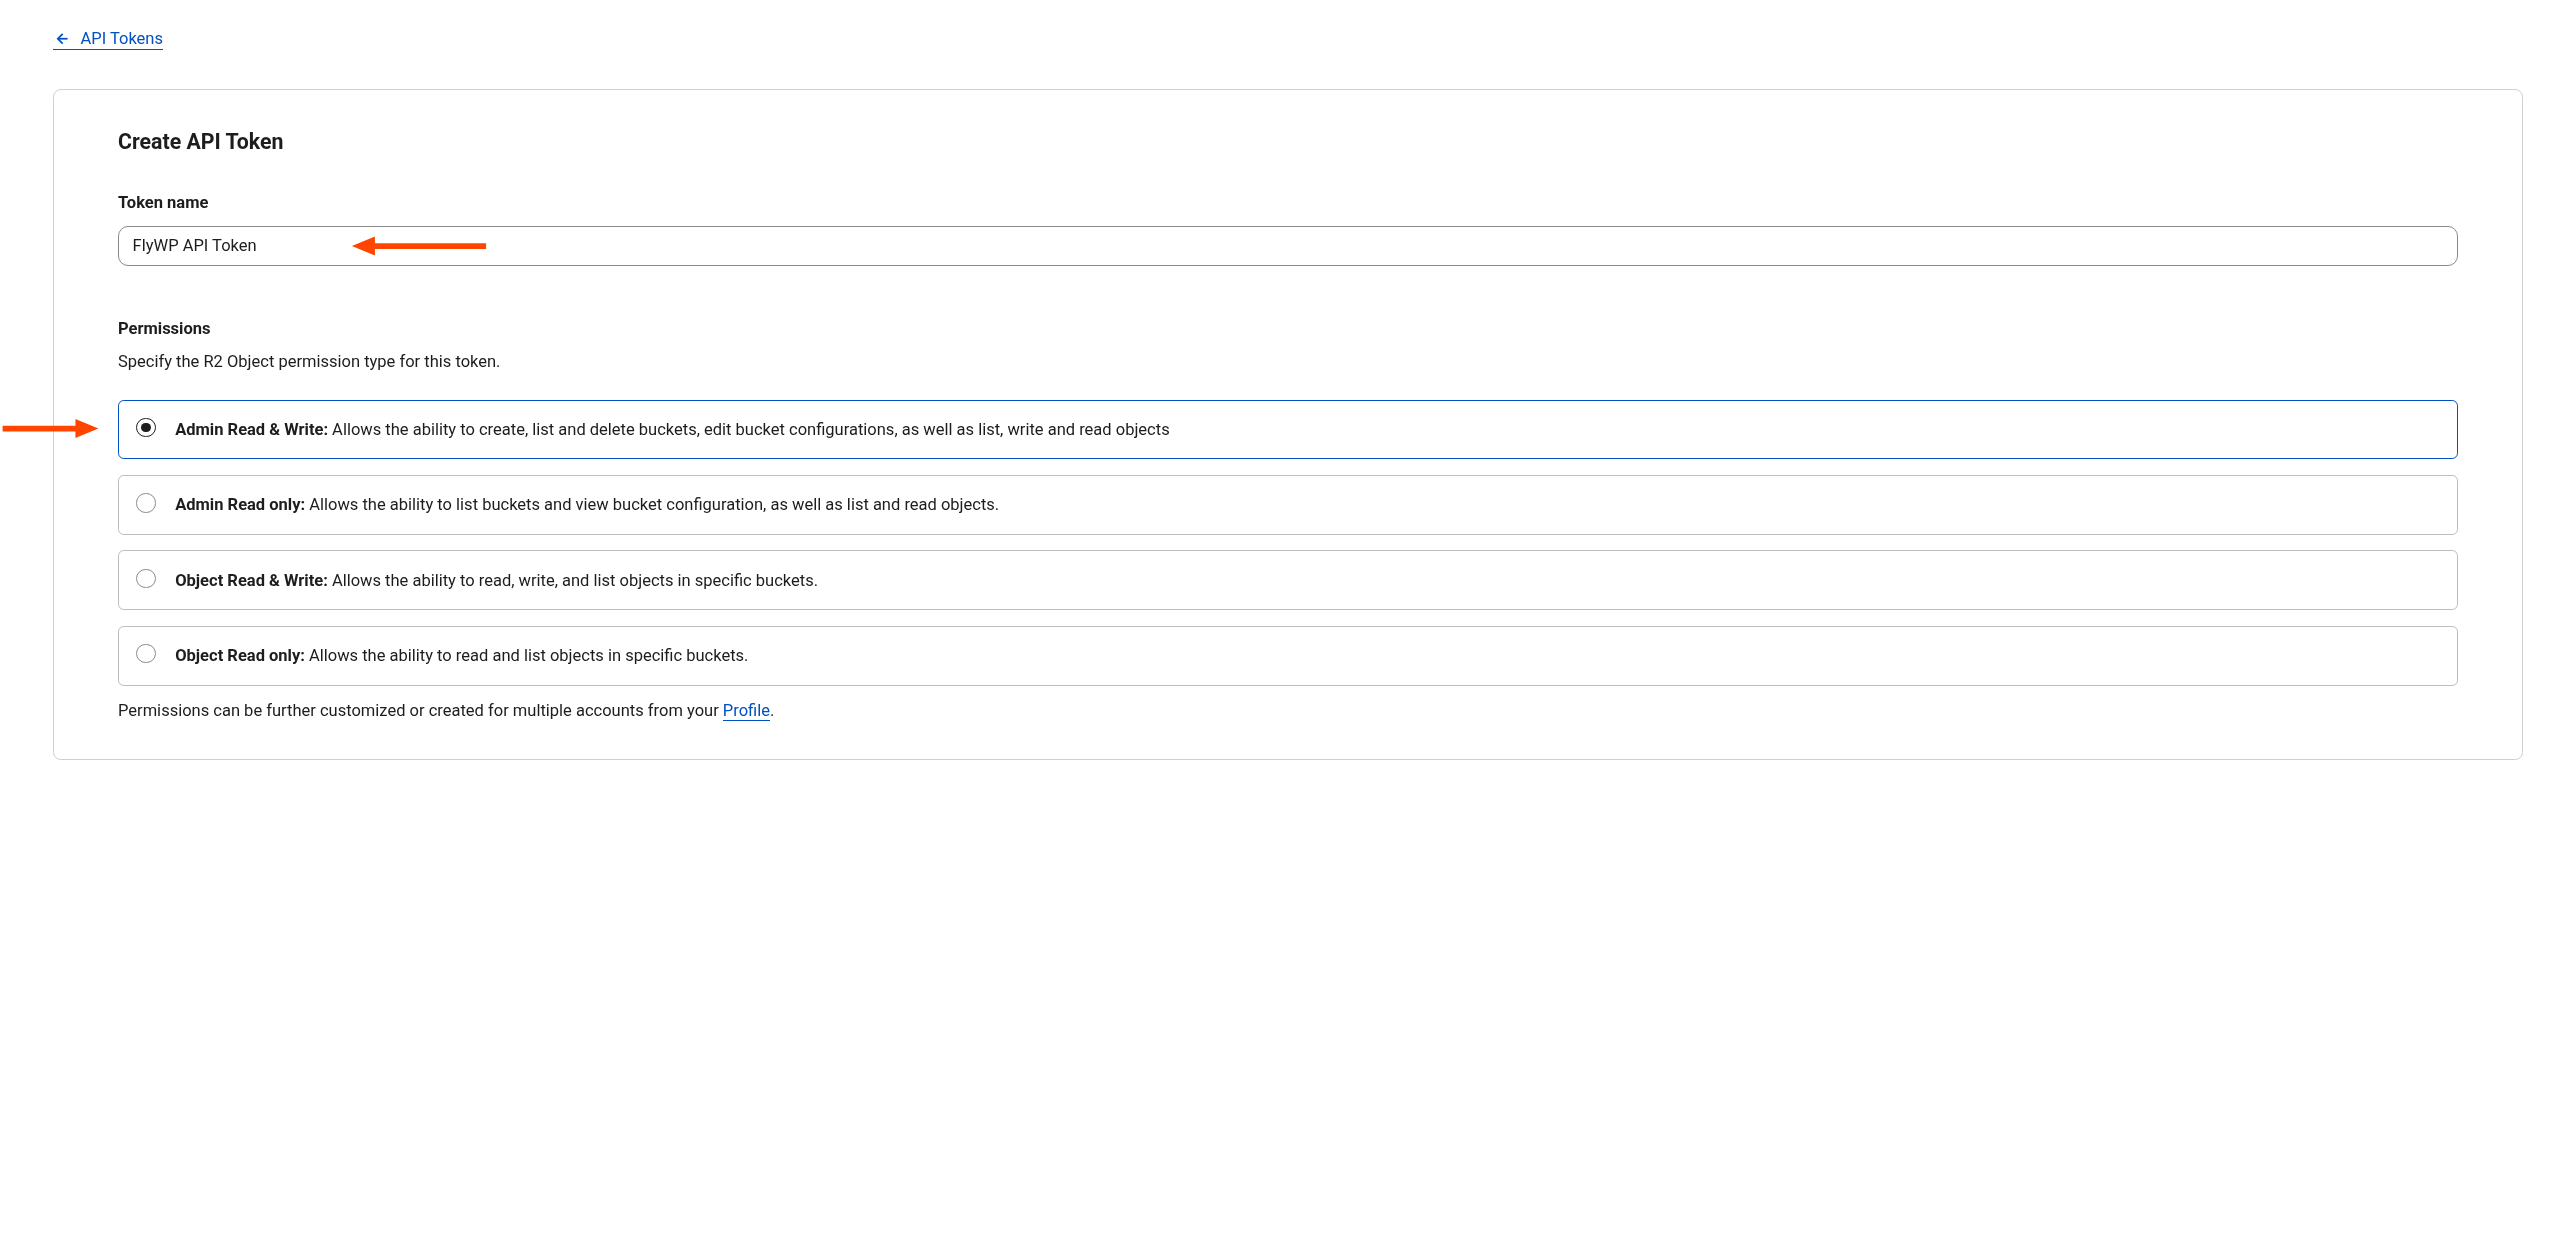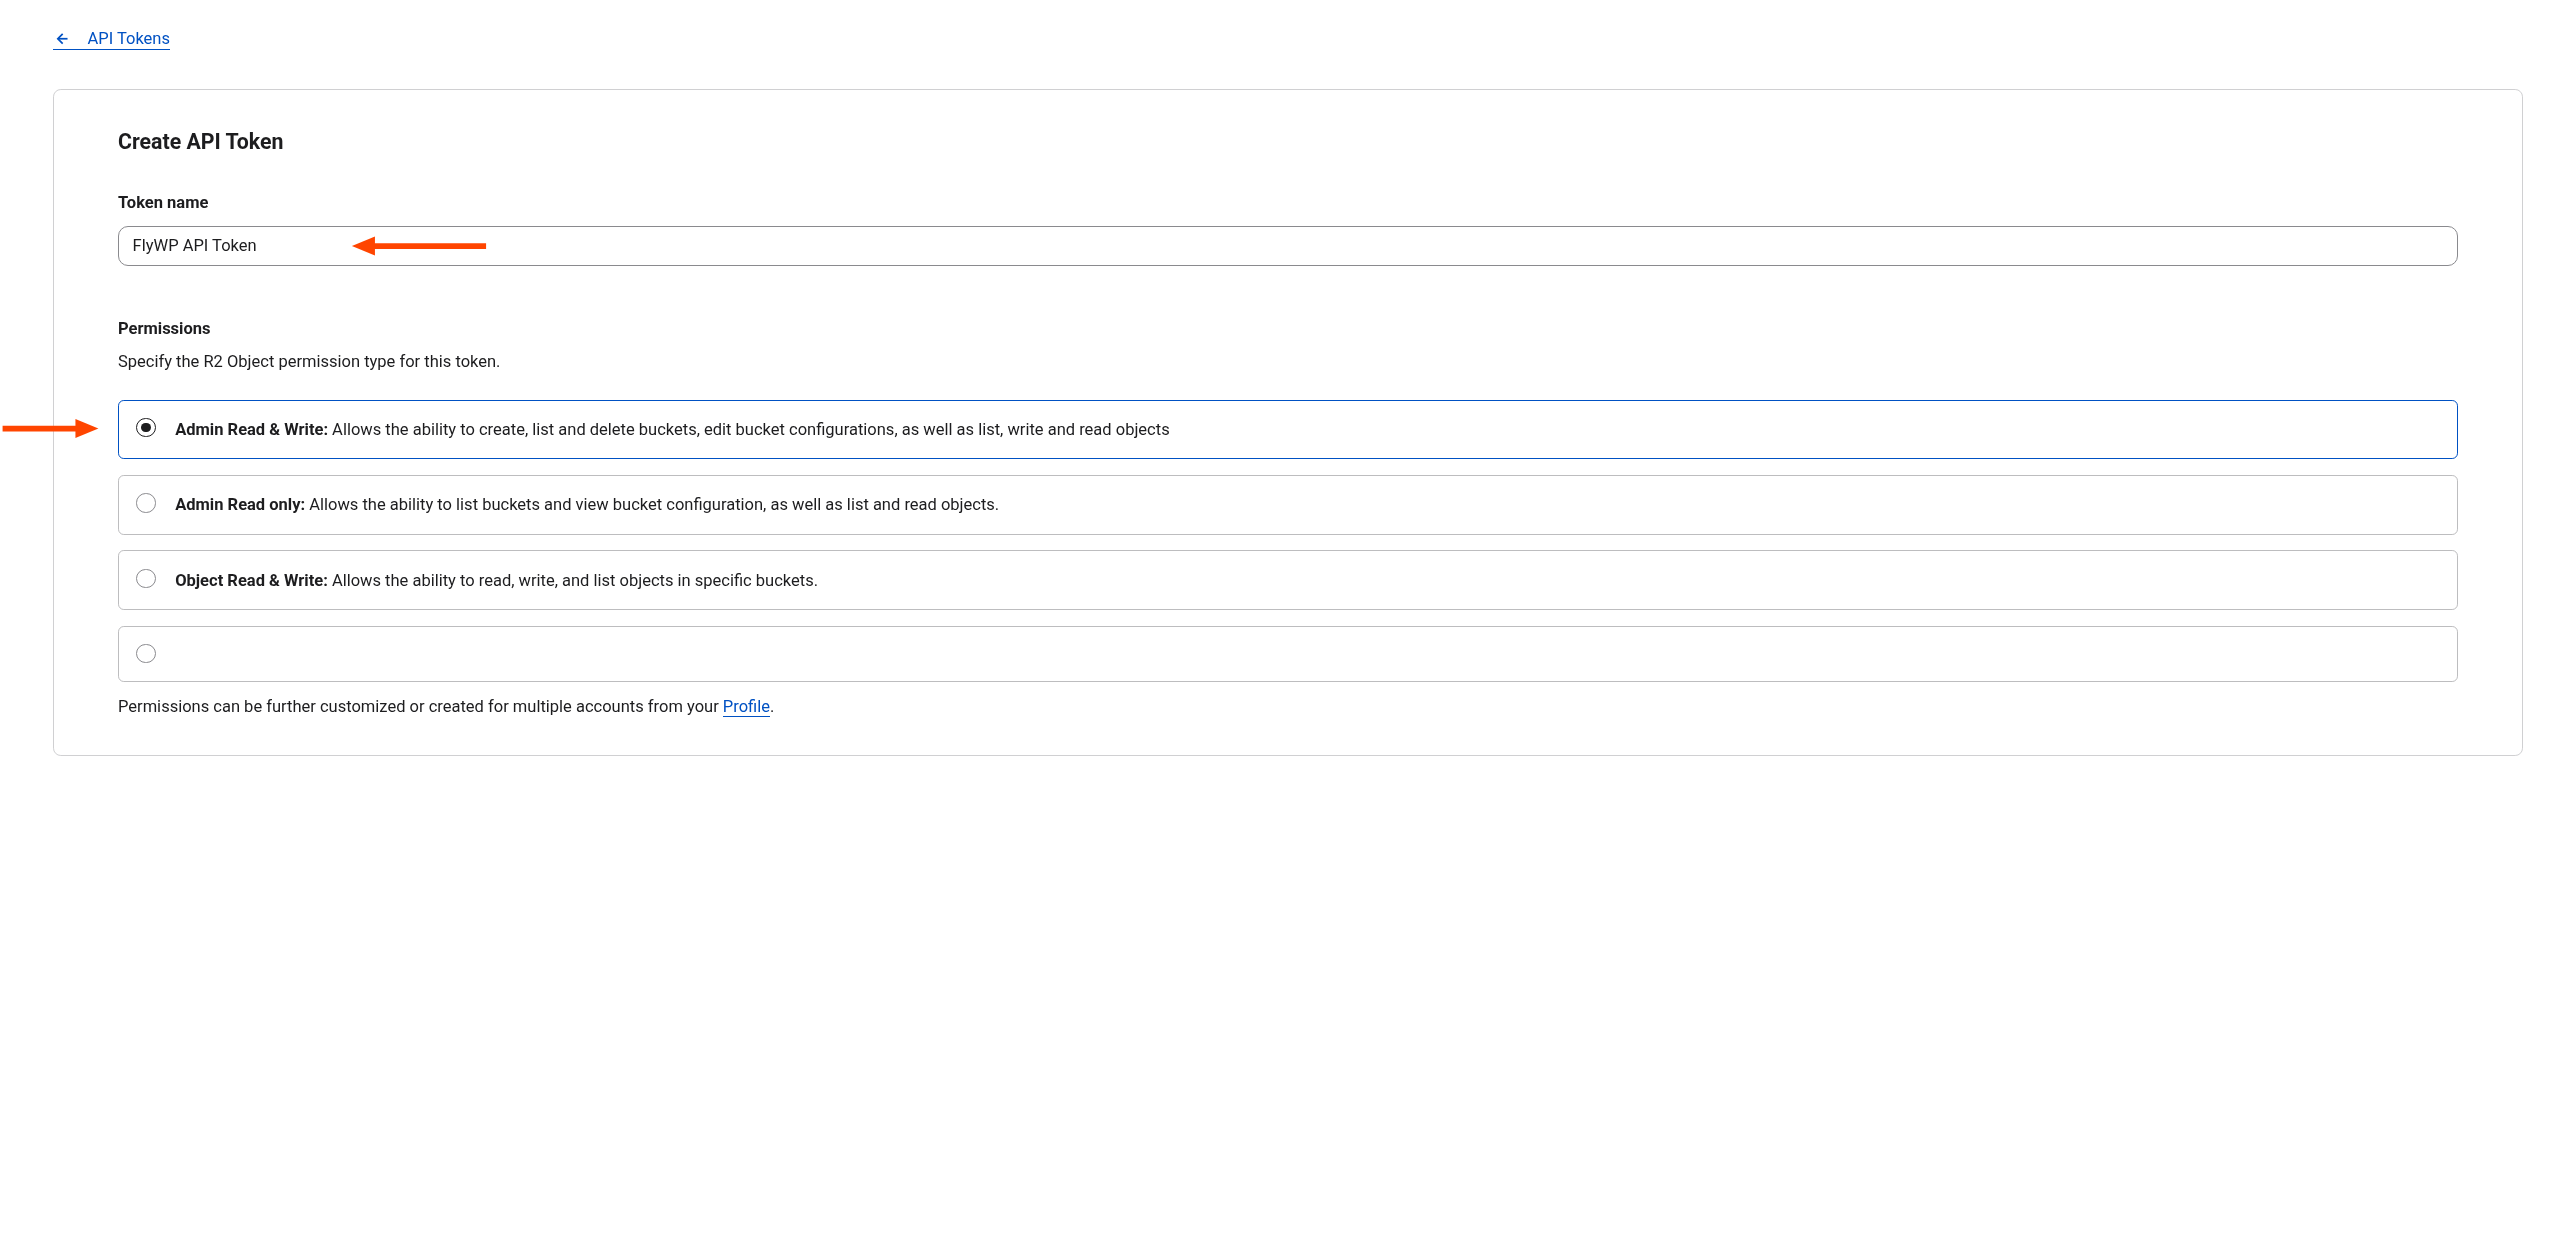--- a/index.html
+++ b/index.html
@@ -10,21 +10,21 @@
     body {
       font-family: -apple-system, BlinkMacSystemFont, "Segoe UI", Roboto, Helvetica, Arial, sans-serif;
       background: #ffffff;
       padding: 29px 53px;
       color: #1d1d1f;
       font-size: 15.5px;
     }
     .back-link {
       display: inline-flex;
       align-items: center;
-      gap: 19px;
+      gap: 12px;
       color: #0051c3;
       text-decoration: none;
       font-size: 16.5px;
       border-bottom: 1px solid #0051c3;
       padding-bottom: 1px;
       margin-bottom: 39px;
     }
     .back-arrow {
       width: 15.5px;
       height: 15.5px;
@@ -178,20 +178,21 @@
       <div class="radio-option">
         <div class="radio-circle"></div>
         <div class="radio-text"><span class="radio-title">Admin Read only:</span><span> Allows the ability to list buckets and view bucket configuration, as well as list and read objects.</span></div>
       </div>
       <div class="radio-option">
         <div class="radio-circle"></div>
         <div class="radio-text"><span class="radio-title">Object Read &amp; Write:</span><span> Allows the ability to read, write, and list objects in specific buckets.</span></div>
       </div>
       <div class="radio-option">
         <div class="radio-circle"></div>
+        <div class="radio-text"><span class="radio-title">Object Read only:</span><span> Allows the ability to read and list objects in specific buckets.</span></div>
       </div>
     </div>
 
   <div class="footer-note">
     <span>Permissions can be further customized or created for multiple accounts from your </span><a href="#" class="link">Profile</a><span>.</span>
   </div>
 </div>
 
 
 

